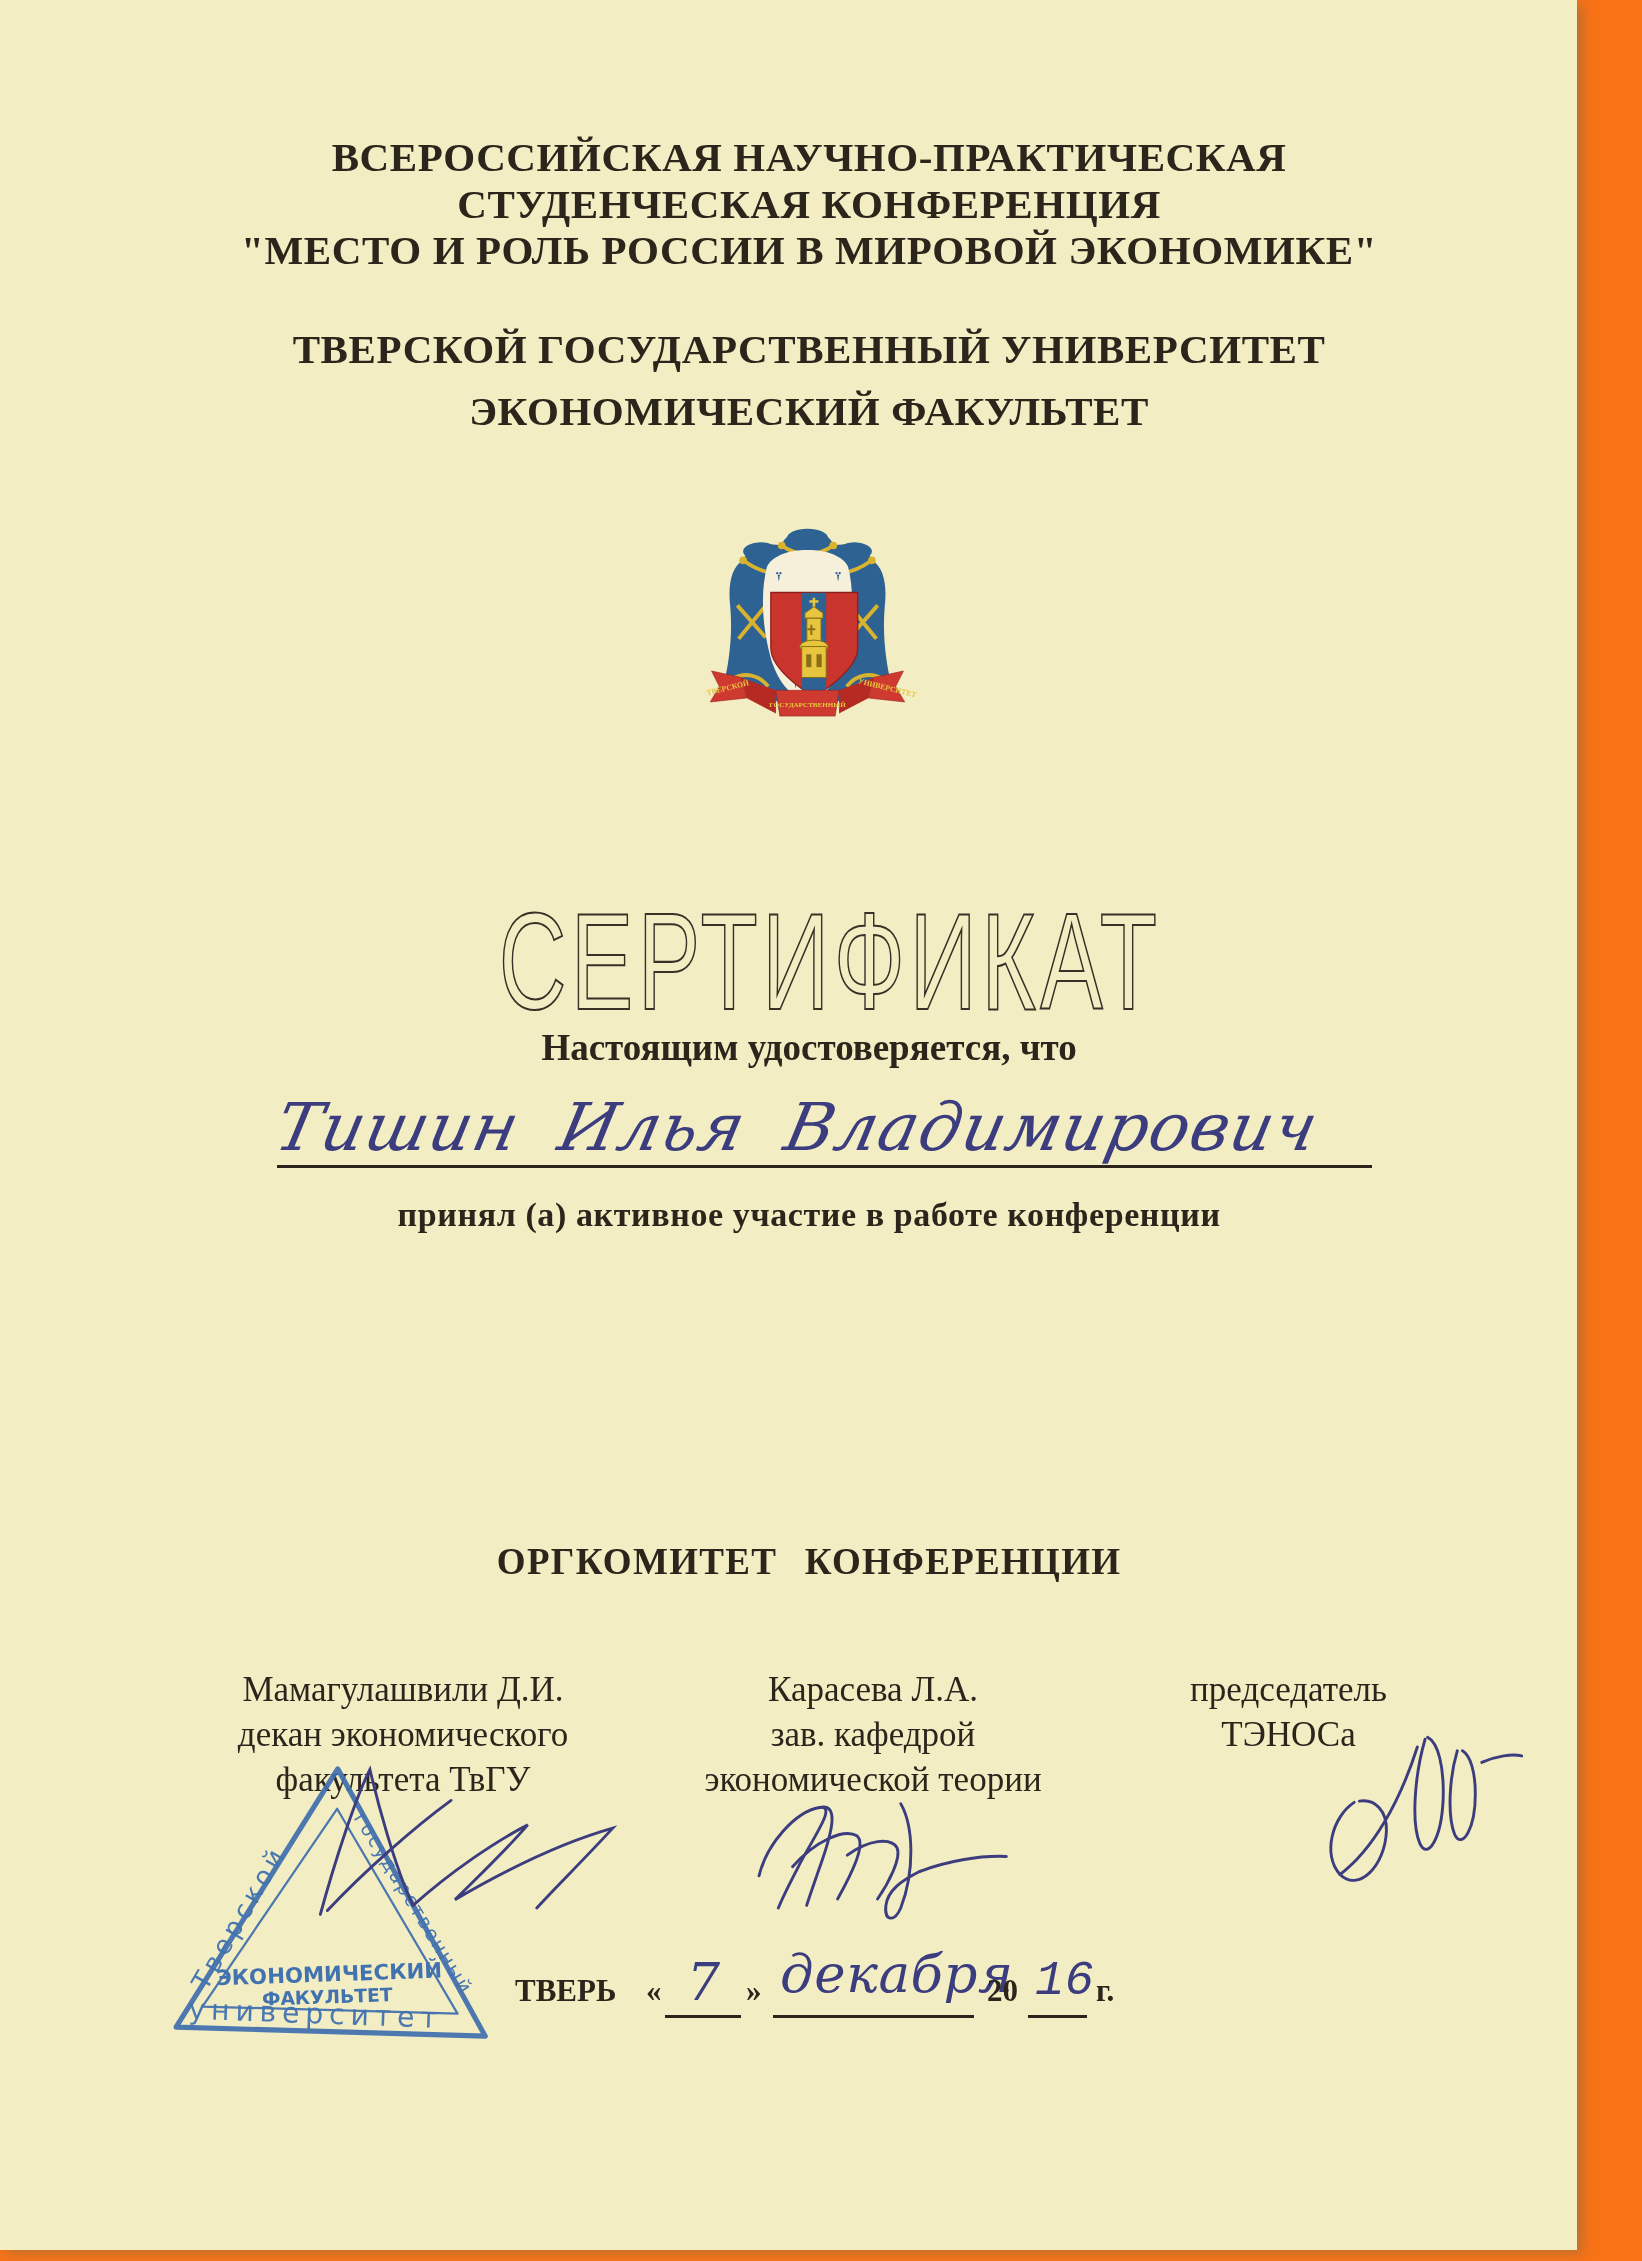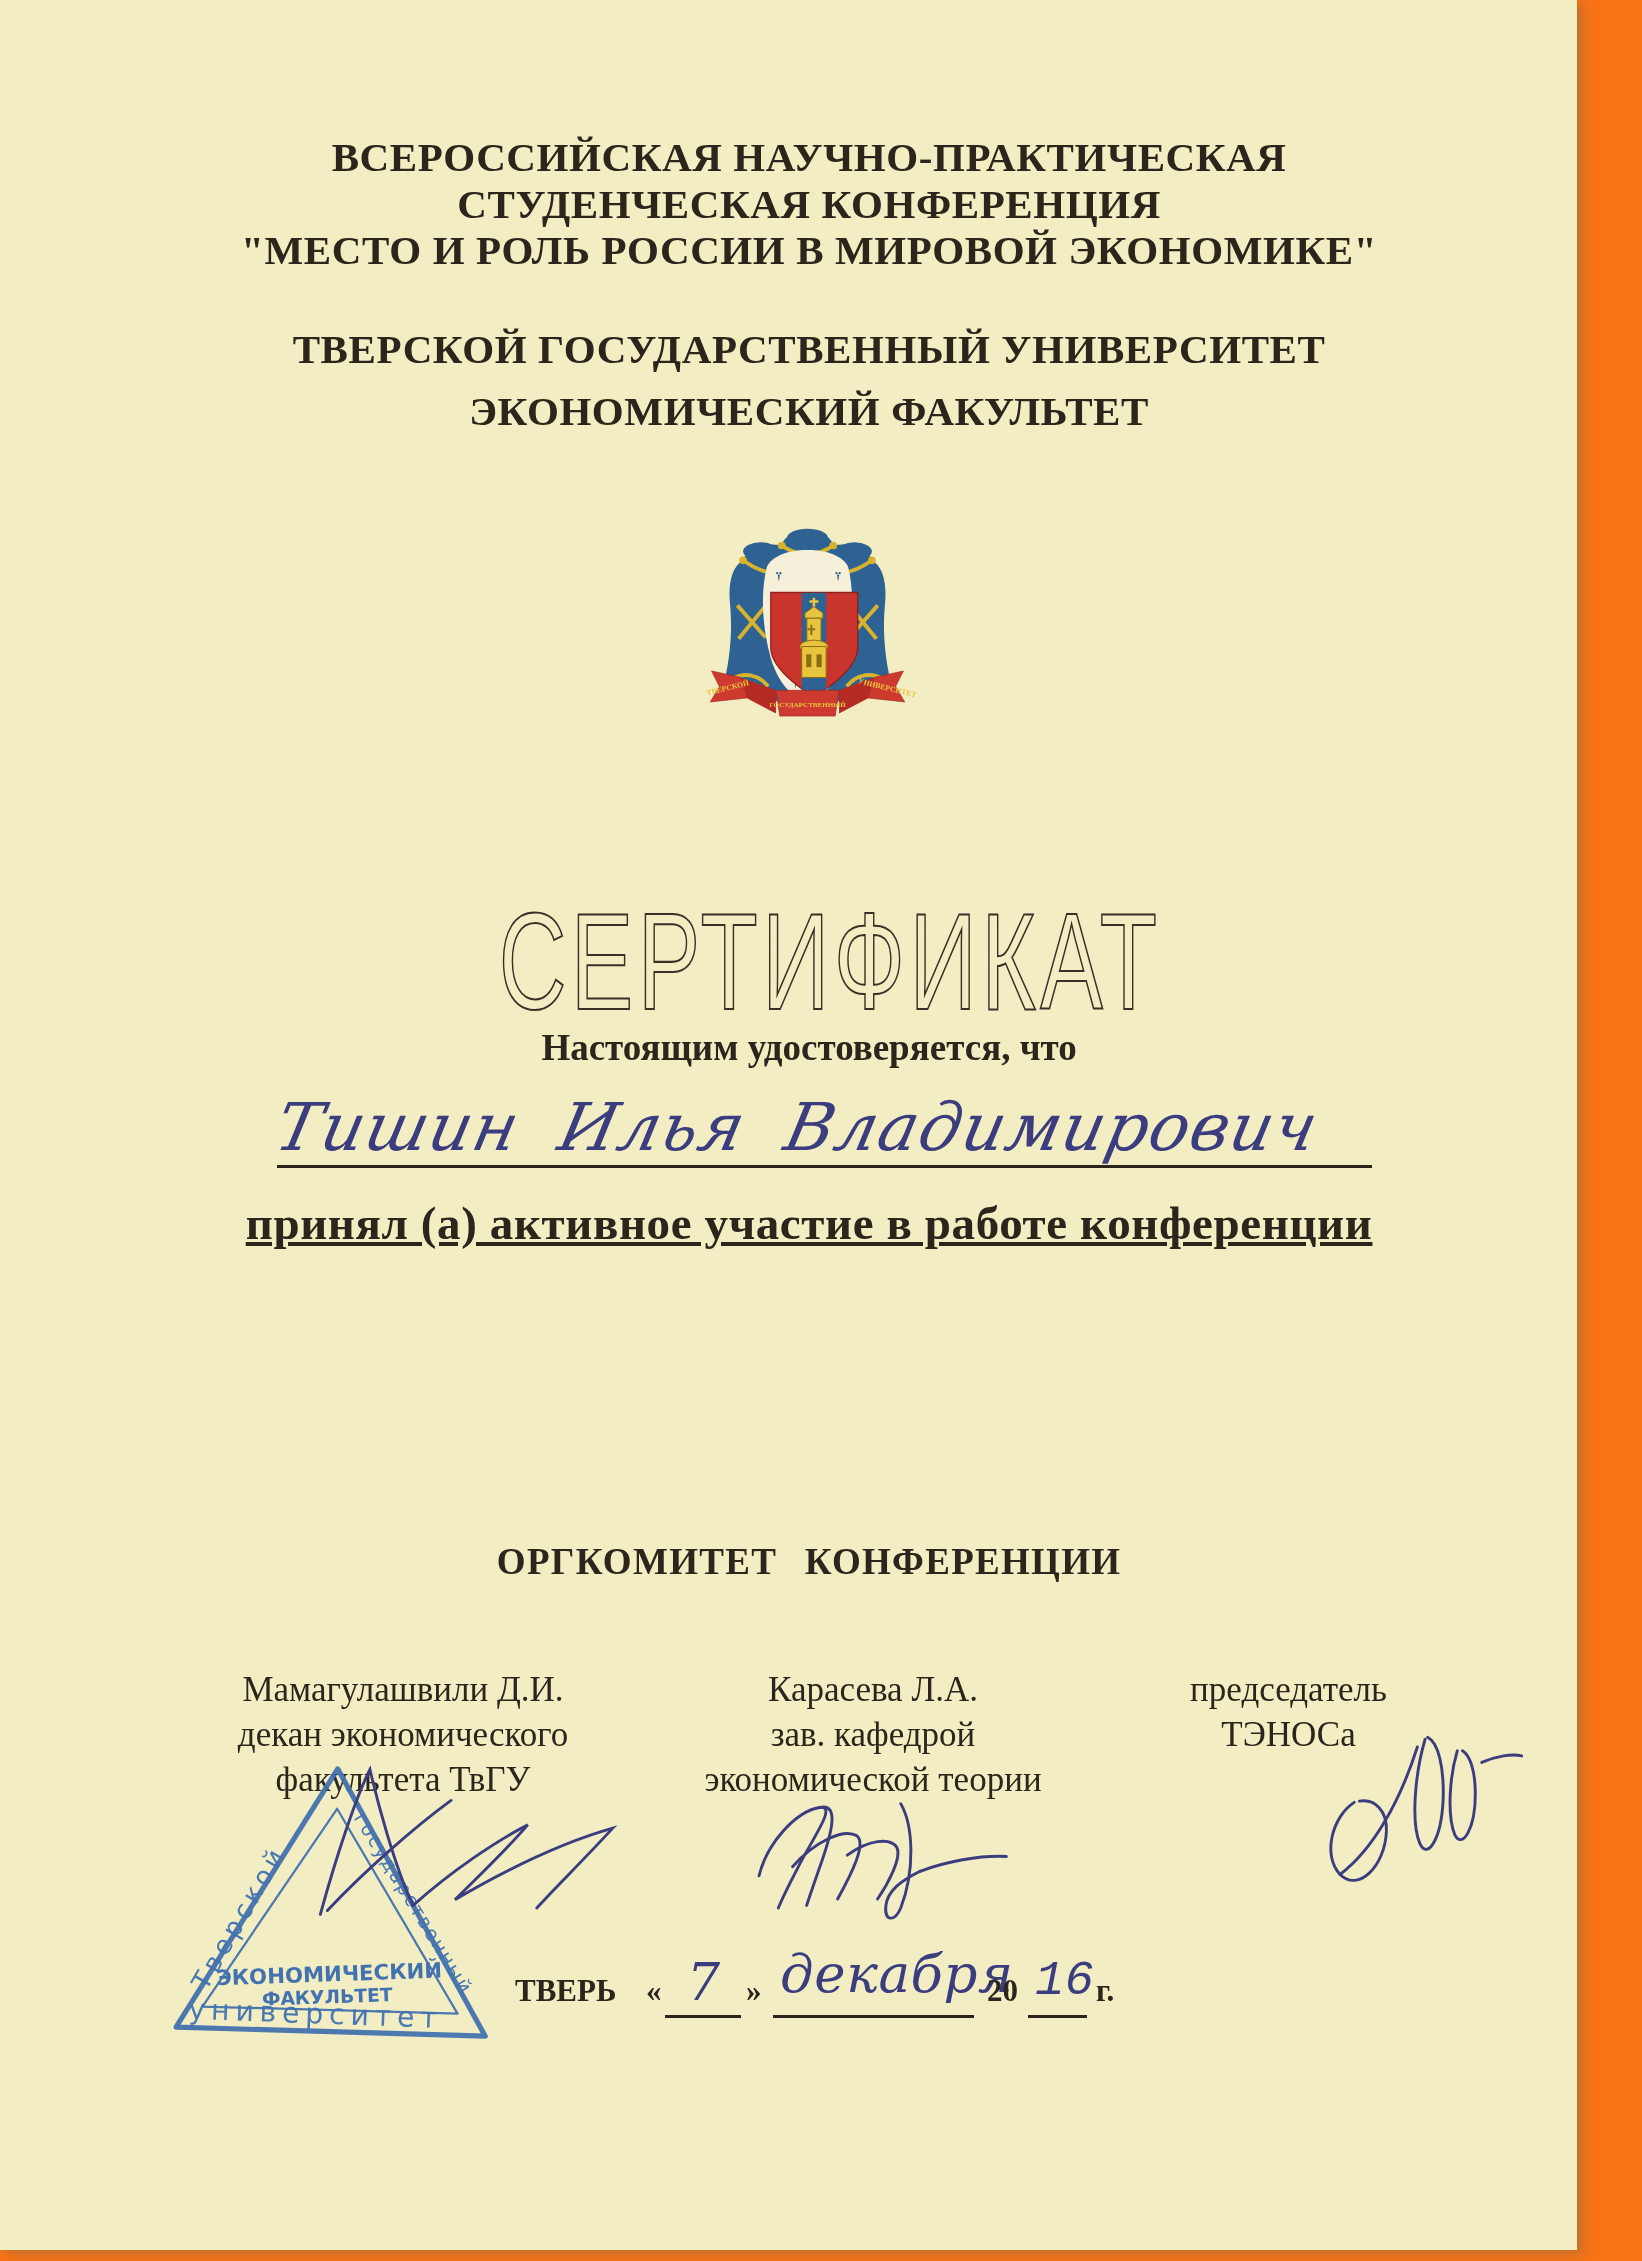--- a/index.html
+++ b/index.html
@@ -5,21 +5,21 @@
   html,body{margin:0;padding:0;}
   .stage{position:relative;width:1643px;height:2261px;background:#f97316;overflow:hidden;
          font-family:"Liberation Serif",serif;color:#2b251c;}
   .paper{position:absolute;left:0;top:0;width:1577px;height:2250px;background:#f3edc4;
          box-shadow:6.4px 3.9px 11.6px rgba(110,105,80,.45);}
   .abs{position:absolute;}
   .ctr{left:20.6px;width:1577px;text-align:center;}
   .hline{font-weight:bold;font-size:41px;line-height:45px;letter-spacing:0.6px;}
   .uline{font-weight:bold;font-size:41px;line-height:45px;letter-spacing:0.6px;}
   .certify{font-weight:bold;font-size:37px;}
-  .partic{font-weight:bold;font-size:47px;letter-spacing:0.6px;text-decoration:underline;}
+  .partic{font-weight:bold;font-size:34px;letter-spacing:0.6px;}
   .org{font-weight:bold;font-size:37px;word-spacing:17px;letter-spacing:1.3px;}
   .col{font-weight:normal;font-size:35px;line-height:45px;text-align:center;}
   .ink{color:#3b3d7e;font-family:"DejaVu Serif",serif;font-style:italic;}
   .name-script{left:269px;top:1089px;font-size:66px;letter-spacing:1.3px;word-spacing:19.3px;
                transform:skewX(-12deg);transform-origin:left bottom;}
   .rule{background:#2a241c;height:3.2px;}
   .thin-rule{background:#2a241c;height:2.6px;}
   .datebit{font-weight:bold;font-size:31px;line-height:41px;}
   .day-script{font-size:52px;}
   .month-script{font-size:53px;letter-spacing:0.6px;}

